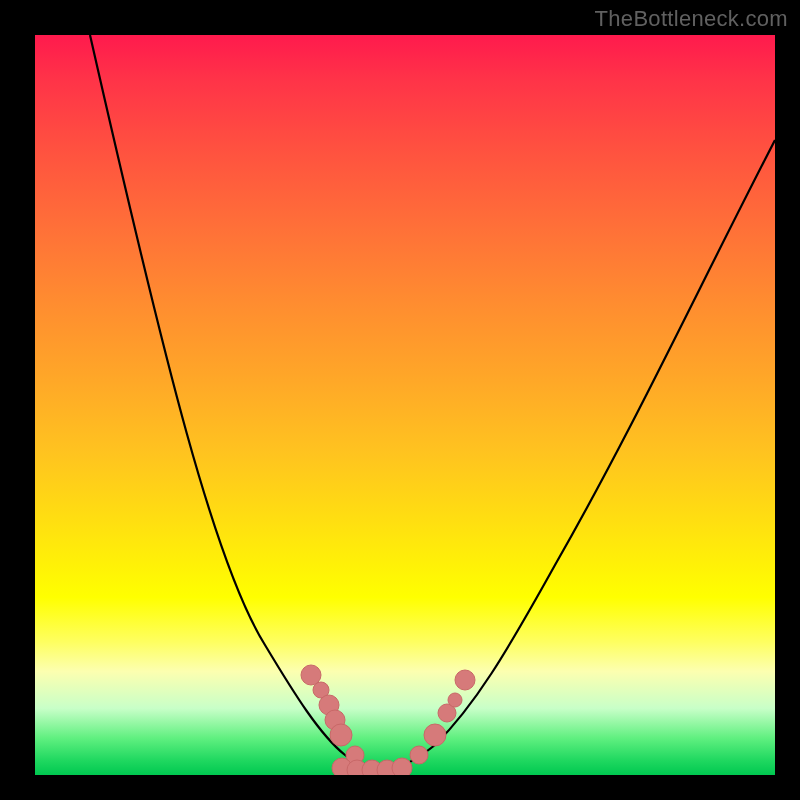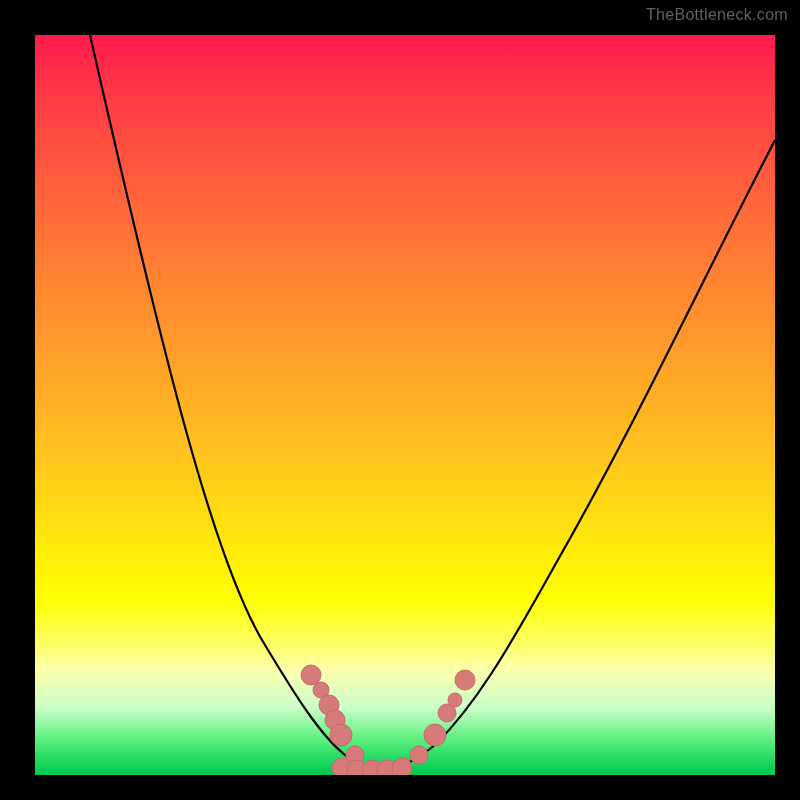--- a/index.html
+++ b/index.html
@@ -56,21 +56,21 @@
     left: 0;
     top: 0;
     width: 100%;
     height: 100%;
   }
   .watermark {
     position: absolute;
     top: 6px;
     right: 12px;
     color: #606060;
-    font-size: 16px;
+    font-size: 22px;
     letter-spacing: 0.3px;
     font-weight: 400;
   }
 </style>
 </head>
 <body>
 
 <div class="frame">
   <div class="plot-area">
     <div class="gradient"></div>

